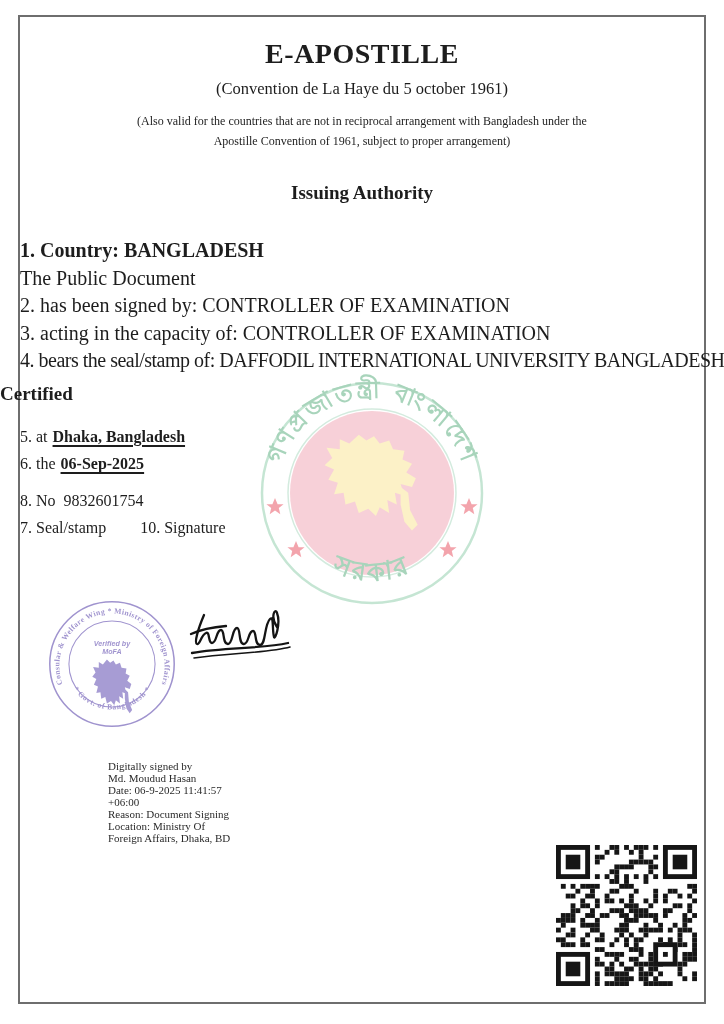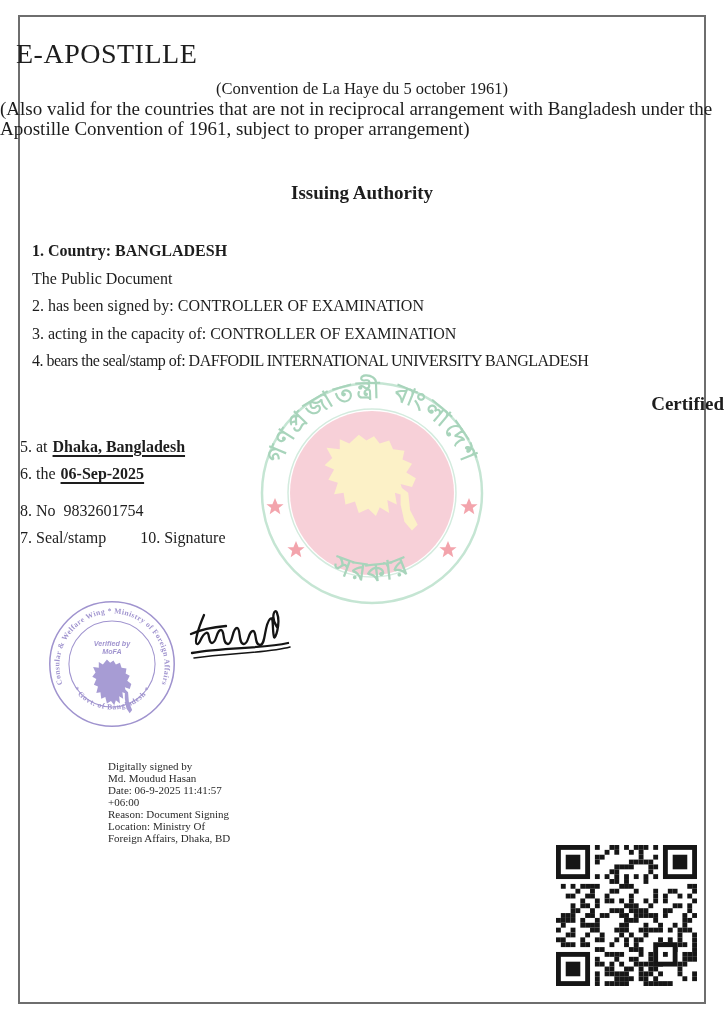--- a/index.html
+++ b/index.html
@@ -1,25 +1,25 @@
 <!DOCTYPE html>
 <html><head>
 <meta charset="utf-8">
 <style>
   html,body{margin:0;padding:0;background:#ffffff;}
   body{width:724px;height:1024px;position:relative;font-family:"Liberation Serif",serif;color:#1d1d1d;overflow:hidden;}
   .page{position:absolute;left:18px;top:15px;width:688px;height:989px;border:2px solid #6e6e6e;box-sizing:border-box;background:transparent;}
   .watermark{position:absolute;left:242px;top:363px;width:260px;height:260px;z-index:0;opacity:.9;}
   .content{position:relative;z-index:1;}
-  .title{margin:38px 16px 0;text-align:left;font-size:28px;font-weight:normal;letter-spacing:.5px;line-height:32px;}
+  .title{margin:38px 16px 0;text-align:center;font-size:28px;font-weight:bold;letter-spacing:.5px;line-height:32px;}
   .subtitle{margin-top:9px;text-align:center;font-size:16.5px;}
-  .note{font-size:19px;line-height:20px;}
-  .sec-heading{margin-top:43px;text-align:center;font-size:19px;font-weight:bold;}
-  .cert-heading{margin-top:18px;text-align:right;font-size:19px;font-weight:bold;}
-  .lines{margin:33px 0 0 20px;font-size:16px;line-height:27.5px;padding-left:12px;}
+  .note{margin-top:12px;text-align:center;font-size:12px;line-height:20px;}
+  .sec-heading{margin-top:31px;text-align:center;font-size:19px;font-weight:bold;}
+  .cert-heading{margin-top:8px;text-align:left;font-size:19px;font-weight:bold;}
+  .lines{margin:33px 0 0 20px;font-size:20px;line-height:27.5px;}
   .lines div{white-space:nowrap;}
   .bold{font-weight:bold;}
   .tight{letter-spacing:-.5px;}
   .cert-lines{margin:18px 0 0 20px;font-size:16px;line-height:27.5px;}
   .uval{font-weight:bold;text-decoration:underline;text-decoration-thickness:1.5px;text-underline-offset:3px;margin-left:5px;}
   .no-row{margin-top:9px;}
   .numval{font-weight:normal;margin-left:8px;}
   .sig-label{margin-left:34px;text-align:right;}
   .stamp{position:absolute;left:45px;top:597px;width:134px;height:134px;z-index:1;opacity:.82;}
   .handsig{position:absolute;left:184px;top:603px;width:112px;height:75px;z-index:1;}

